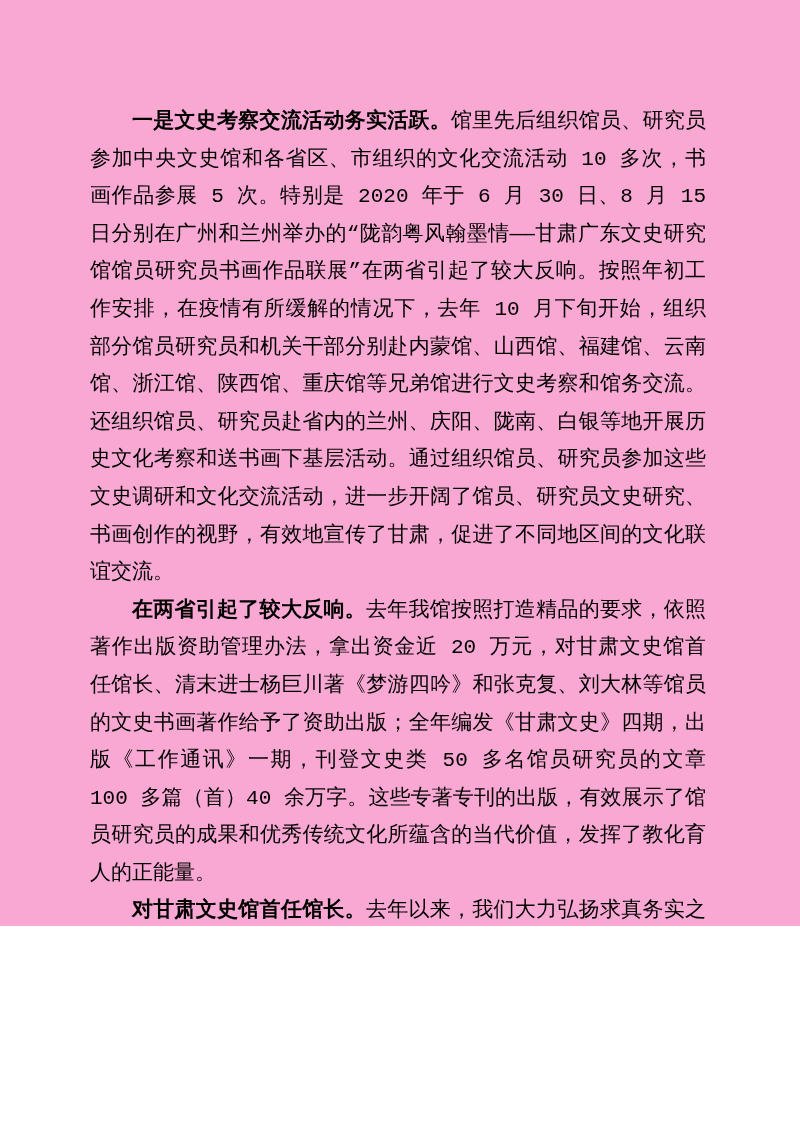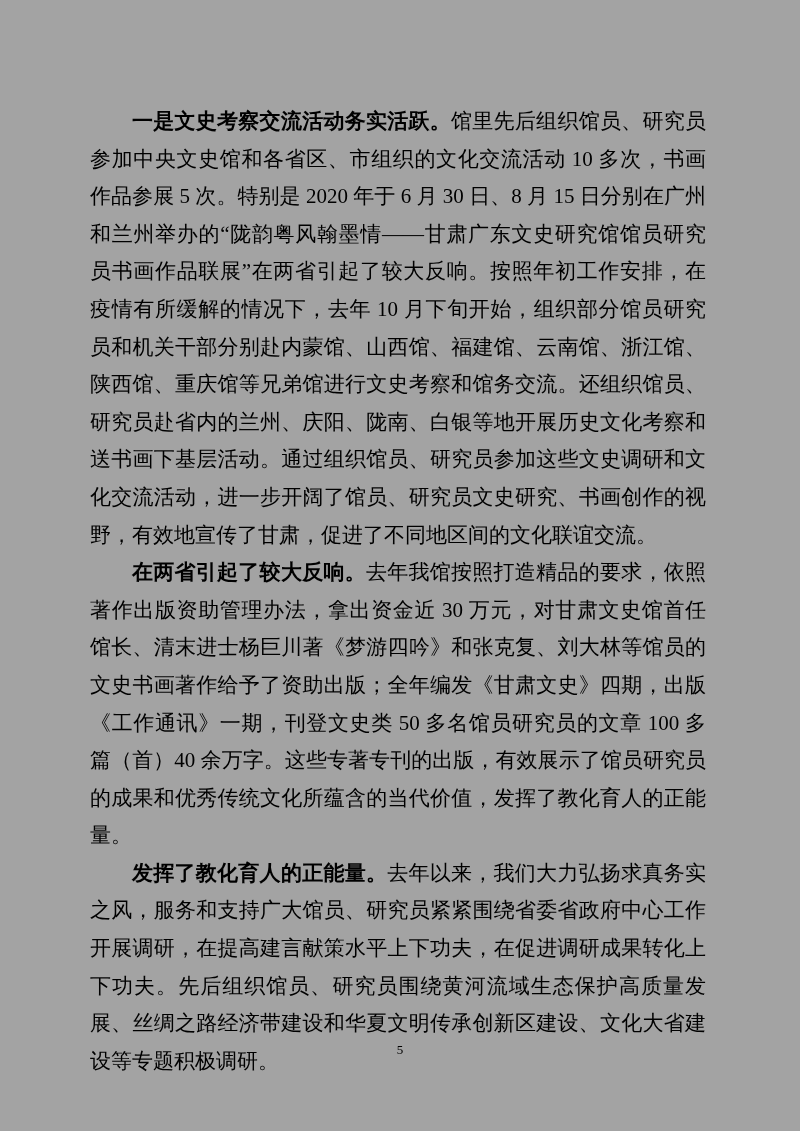--- a/index.html
+++ b/index.html
@@ -3,24 +3,24 @@
 <meta charset="utf-8">
 <style>
   html, body {
     margin: 0;
     padding: 0;
     background: #ffffff;
   }
   .page {
     position: relative;
     width: 800px;
-    height: 1131px;
-    background: #a3a3a3;
+    height: 926px;
+    background: #f9a8d4;
     overflow: hidden;
-    font-family: Liberation Serif, serif;
+    font-family: Liberation Mono, monospace;
     color: #000000;
   }
   .content {
     position: absolute;
     left: 90px;
     top: 103px;
     width: 616px;
     font-size: 21px;
     line-height: 37.6px;
     text-align: justify;
@@ -45,17 +45,17 @@
     line-height: 18px;
     color: #000000;
   }
 </style>
 </head>
 <body>
 
 <div class="page">
   <div class="content">
     <p><span class="lead">一是文史考察交流活动务实活跃。</span><span>馆里先后组织馆员、研究员参加中央文史馆和各省区、市组织的文化交流活动 10 多次，书画作品参展 5 次。特别是 2020 年于 6 月 30 日、8 月 15 日分别在广州和兰州举办的“陇韵粤风翰墨情——甘肃广东文史研究馆馆员研究员书画作品联展”在两省引起了较大反响。按照年初工作安排，在疫情有所缓解的情况下，去年 10 月下旬开始，组织部分馆员研究员和机关干部分别赴内蒙馆、山西馆、福建馆、云南馆、浙江馆、陕西馆、重庆馆等兄弟馆进行文史考察和馆务交流。还组织馆员、研究员赴省内的兰州、庆阳、陇南、白银等地开展历史文化考察和送书画下基层活动。通过组织馆员、研究员参加这些文史调研和文化交流活动，进一步开阔了馆员、研究员文史研究、书画创作的视野，有效地宣传了甘肃，促进了不同地区间的文化联谊交流。</span></p>
-    <p><span class="lead">在两省引起了较大反响。</span><span>去年我馆按照打造精品的要求，依照著作出版资助管理办法，拿出资金近 30 万元，对甘肃文史馆首任馆长、清末进士杨巨川著《梦游四吟》和张克复、刘大林等馆员的文史书画著作给予了资助出版；全年编发《甘肃文史》四期，出版《工作通讯》一期，刊登文史类 50 多名馆员研究员的文章 100 多篇（首）40 余万字。这些专著专刊的出版，有效展示了馆员研究员的成果和优秀传统文化所蕴含的当代价值，发挥了教化育人的正能量。</span></p>
-    <p><span class="lead">发挥了教化育人的正能量。</span><span>去年以来，我们大力弘扬求真务实之风，服务和支持广大馆员、研究员紧紧围绕省委省政府中心工作开展调研，在提高建言献策水平上下功夫，在促进调研成果转化上下功夫。先后组织馆员、研究员围绕黄河流域生态保护高质量发展、丝绸之路经济带建设和华夏文明传承创新区建设、文化大省建设等专题积极调研。</span></p>
+    <p><span class="lead">在两省引起了较大反响。</span><span>去年我馆按照打造精品的要求，依照著作出版资助管理办法，拿出资金近 20 万元，对甘肃文史馆首任馆长、清末进士杨巨川著《梦游四吟》和张克复、刘大林等馆员的文史书画著作给予了资助出版；全年编发《甘肃文史》四期，出版《工作通讯》一期，刊登文史类 50 多名馆员研究员的文章 100 多篇（首）40 余万字。这些专著专刊的出版，有效展示了馆员研究员的成果和优秀传统文化所蕴含的当代价值，发挥了教化育人的正能量。</span></p>
+    <p><span class="lead">对甘肃文史馆首任馆长。</span><span>去年以来，我们大力弘扬求真务实之风，服务和支持广大馆员、研究员紧紧围绕省委省政府中心工作开展调研，在提高建言献策水平上下功夫，在促进调研成果转化上下功夫。先后组织馆员、研究员围绕黄河流域生态保护高质量发展、丝绸之路经济带建设和华夏文明传承创新区建设、文化大省建设等专题积极调研。</span></p>
   </div>
   <div class="footer">5</div>
 </div>
 
 </body></html>

